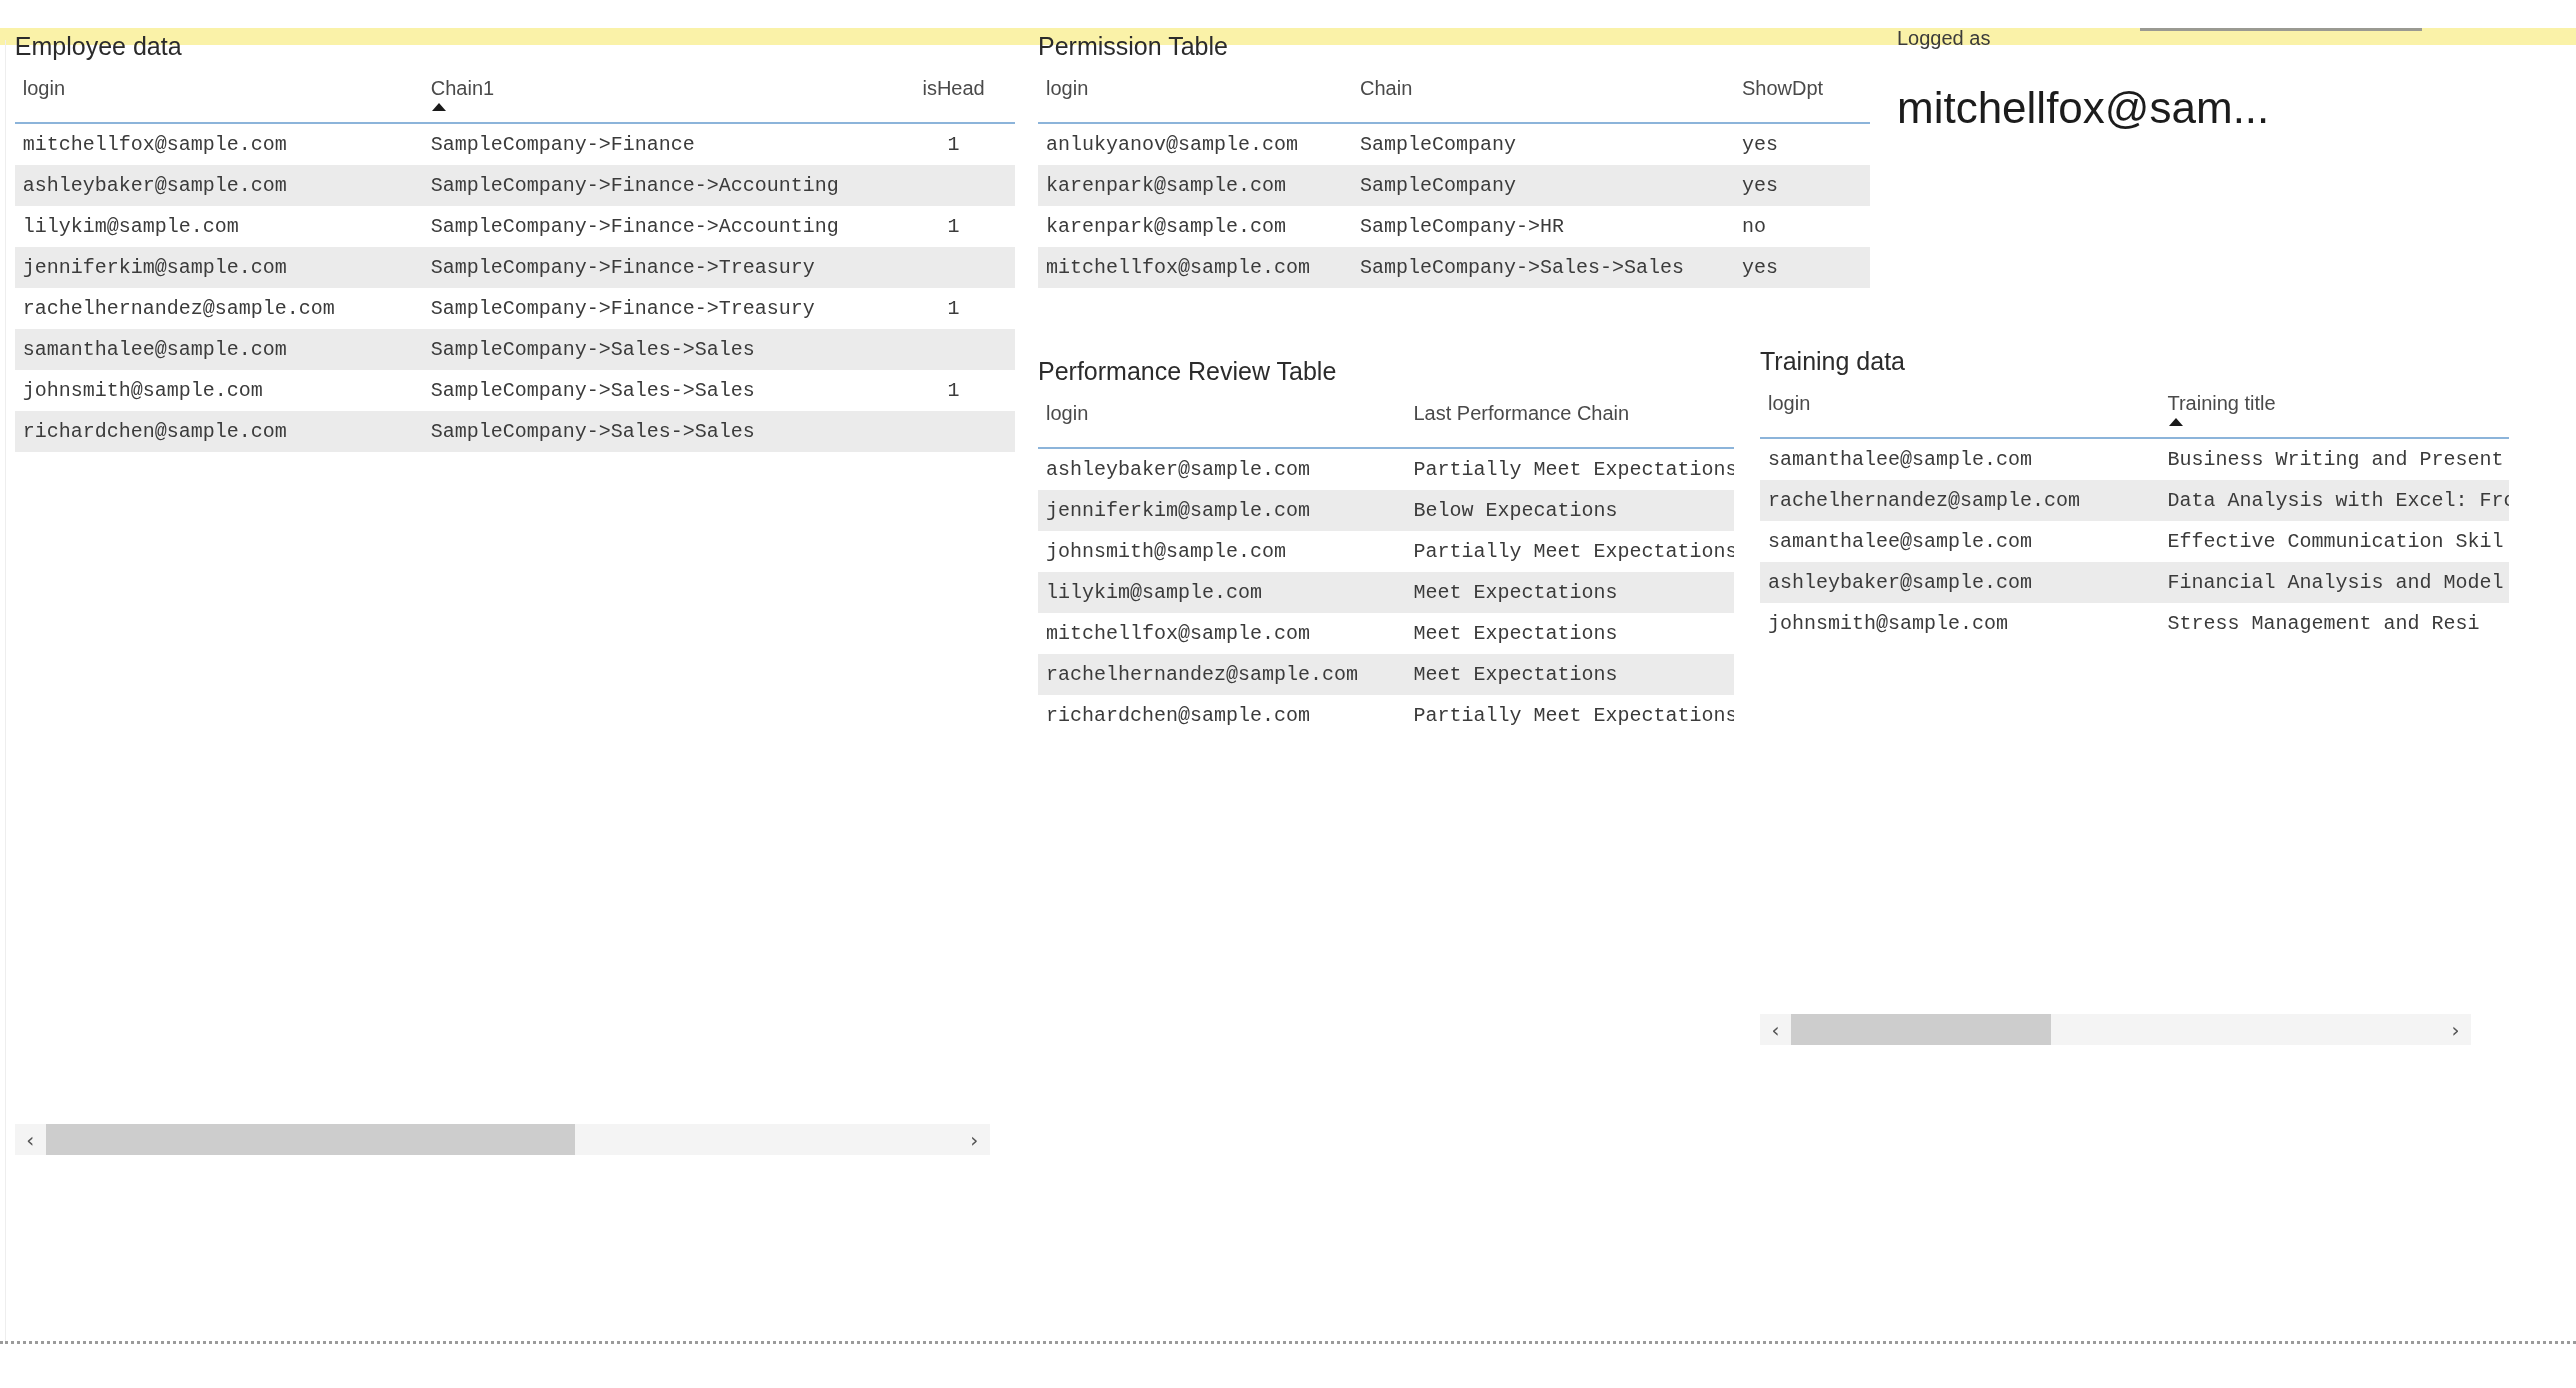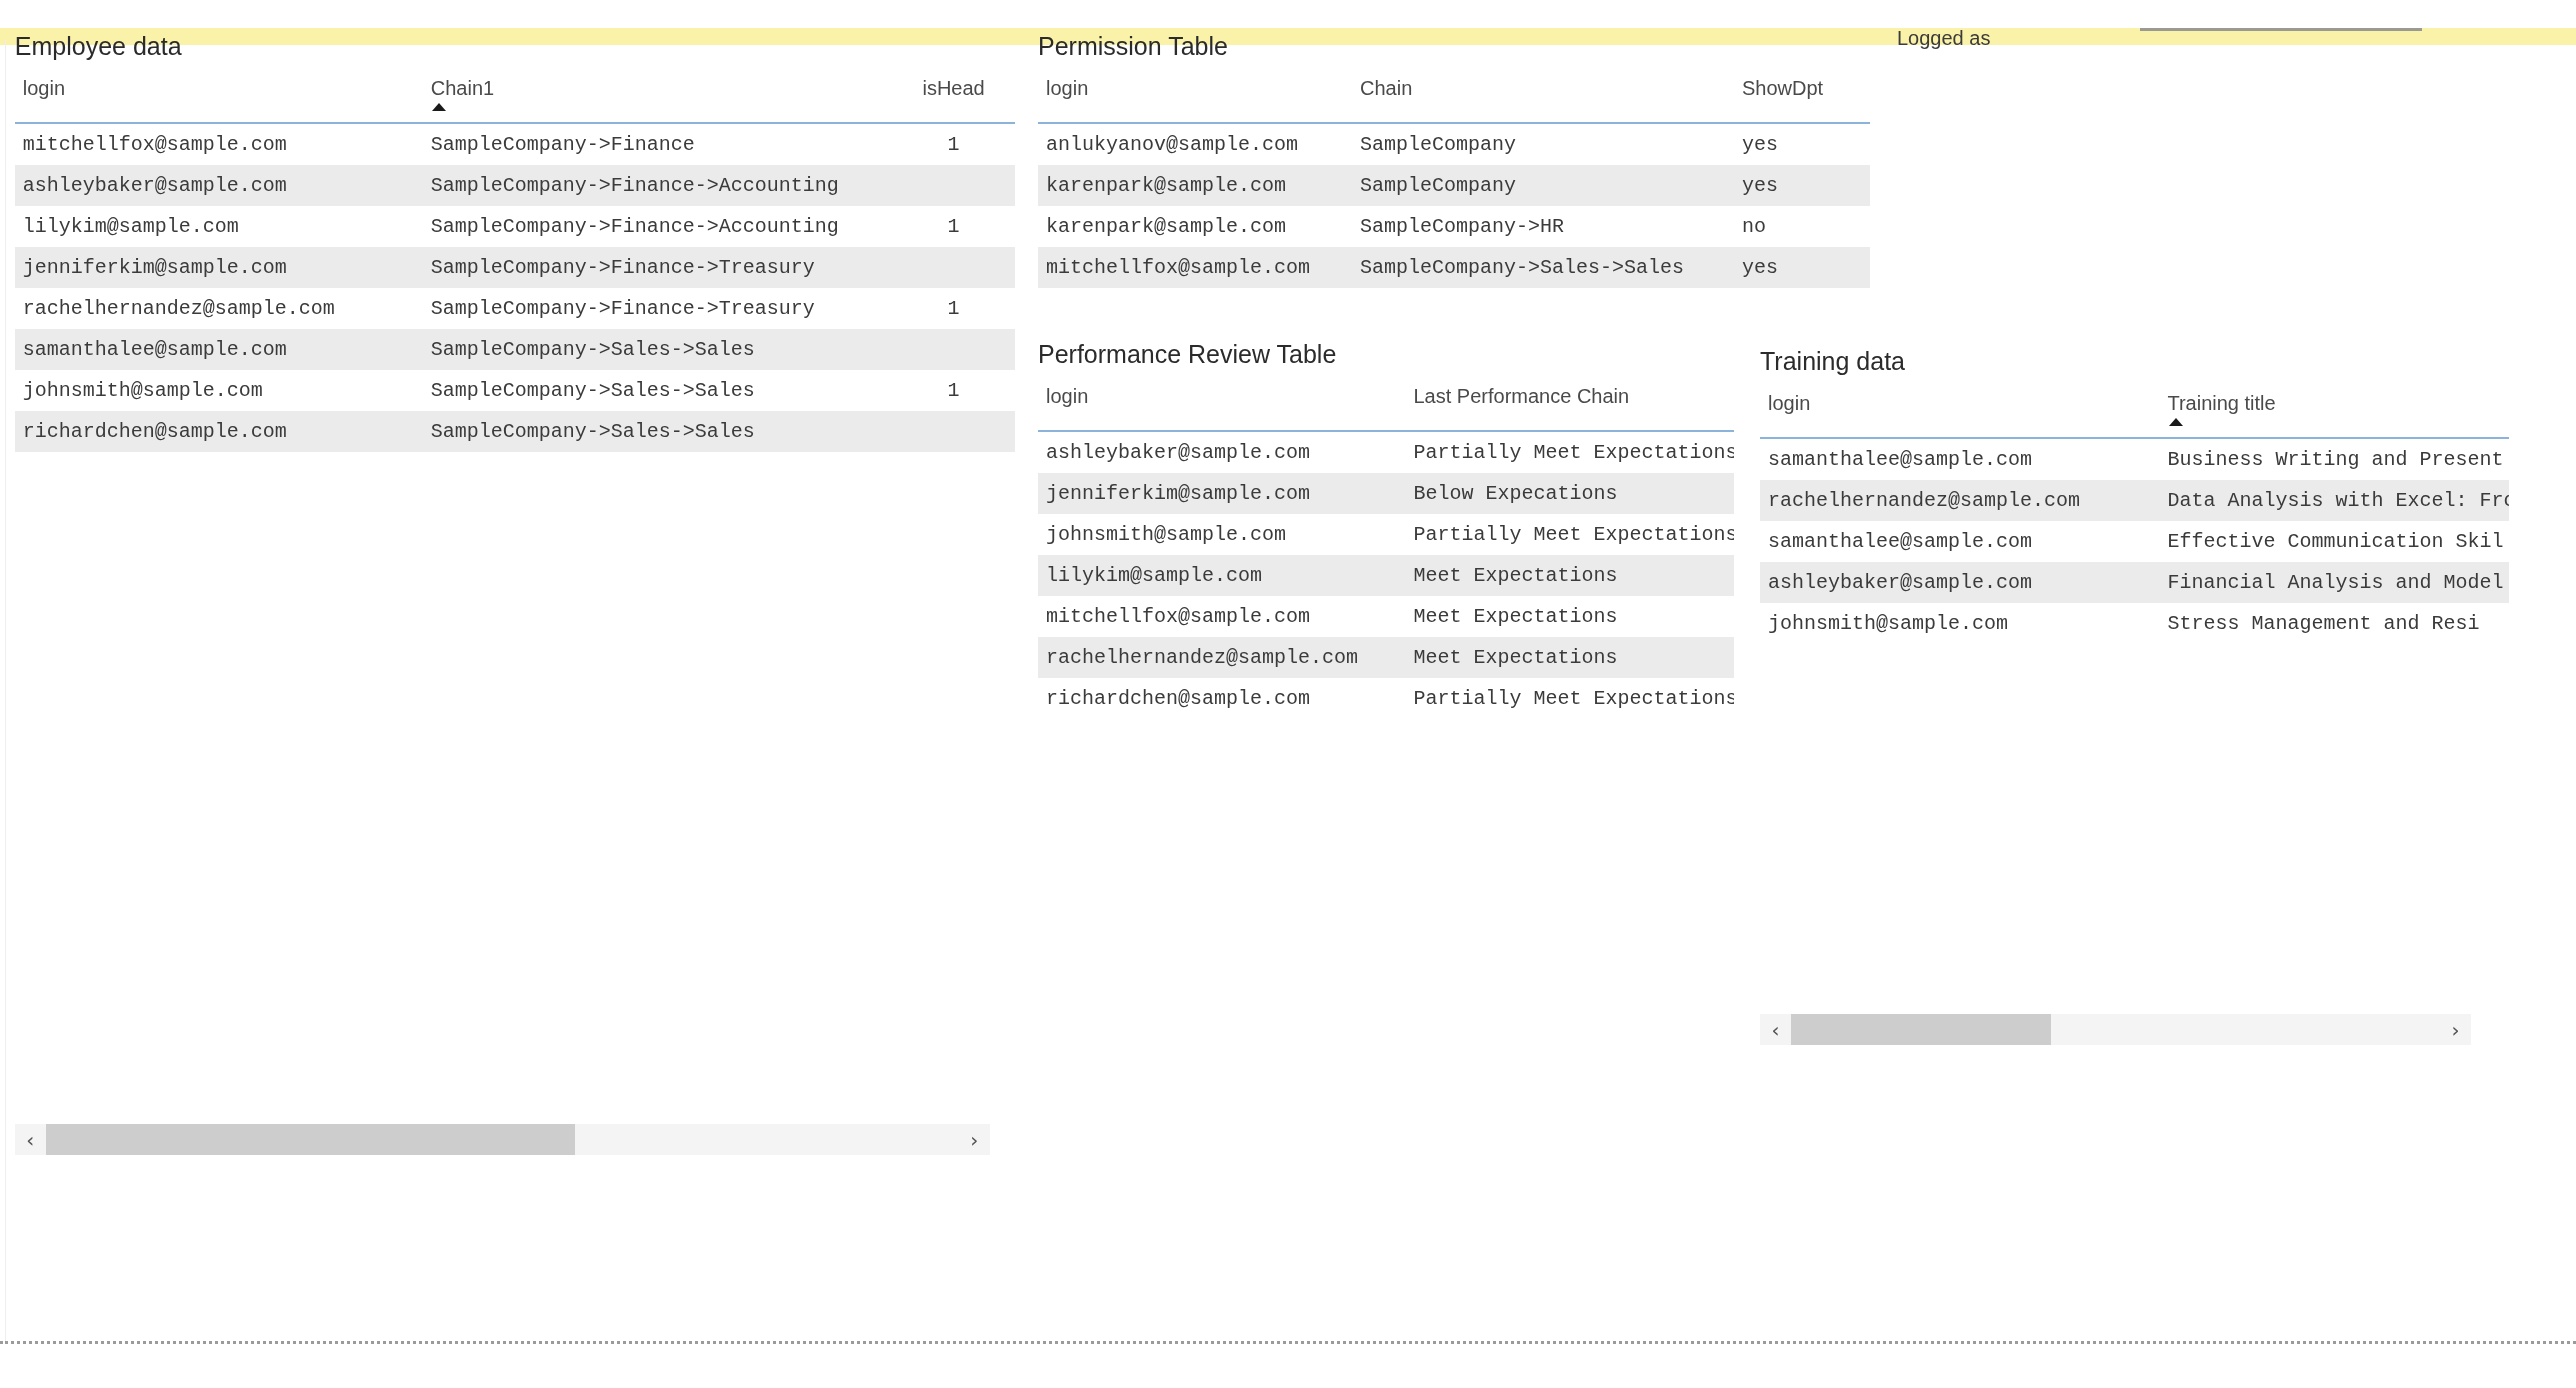--- a/index.html
+++ b/index.html
@@ -125,21 +125,21 @@
   #employee-panel .c-chain { width: 483px; }
   #employee-panel .c-ishead { width: 93px; padding-right: 13.4px; box-sizing: border-box; }
 
   
   #permission-panel { left: 1038px; top: 32px; width: 832px; }
   #permission-panel .c-login { width: 322px; padding-left: 8px; box-sizing: border-box; }
   #permission-panel .c-chain { width: 382px; }
   #permission-panel .c-show { width: 127px; }
 
   
-  #performance-panel { left: 1038px; top: 340px; width: 696px; }
+  #performance-panel { left: 1038px; top: 357px; width: 696px; }
   #performance-panel .c-login { width: 376px; padding-left: 8px; box-sizing: border-box; }
   #performance-panel .c-review { width: 321px; }
 
   
   #training-panel { left: 1760px; top: 347px; width: 749px; }
   #training-panel .c-login { width: 394px; padding-left: 8px; box-sizing: border-box; }
   #training-panel .c-title { width: 354px; margin-left: 27px; }
 
   
   #logged-panel { left: 1897px; top: 25.5px; width: 604px; }
@@ -382,16 +382,17 @@
   <div class="hscroll" id="training-scroll">
     <div class="arrow">‹</div>
     <div class="track">
       <div class="thumb"></div>
     </div>
     <div class="arrow">›</div>
   </div>
 
   <div class="panel" id="logged-panel">
     <div id="logged-label">Logged as</div>
+    <div id="logged-user">mitchellfox@sam...</div>
   </div>
 
 </div>
 
 
 </body></html>

